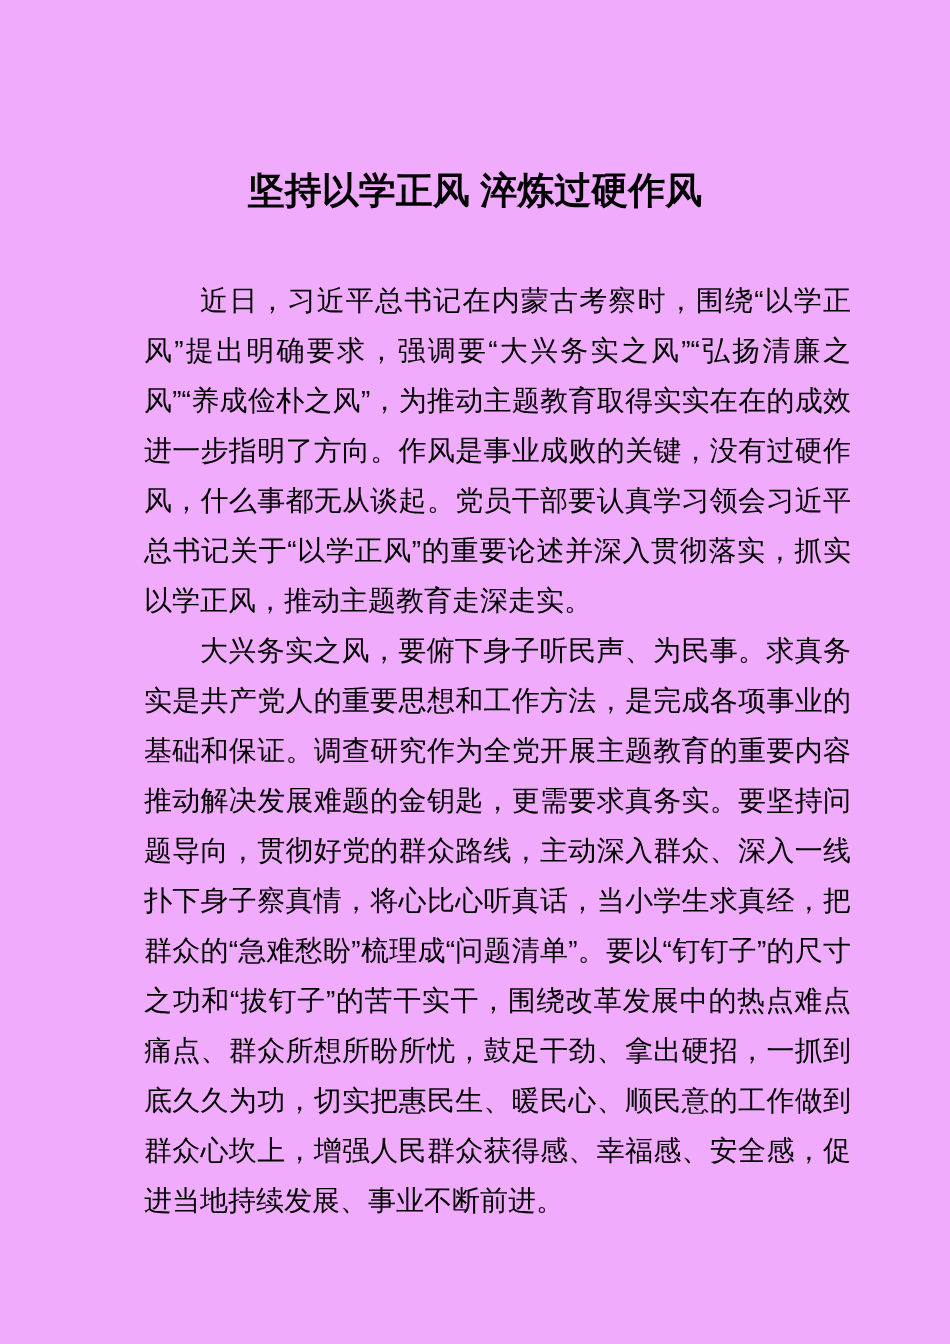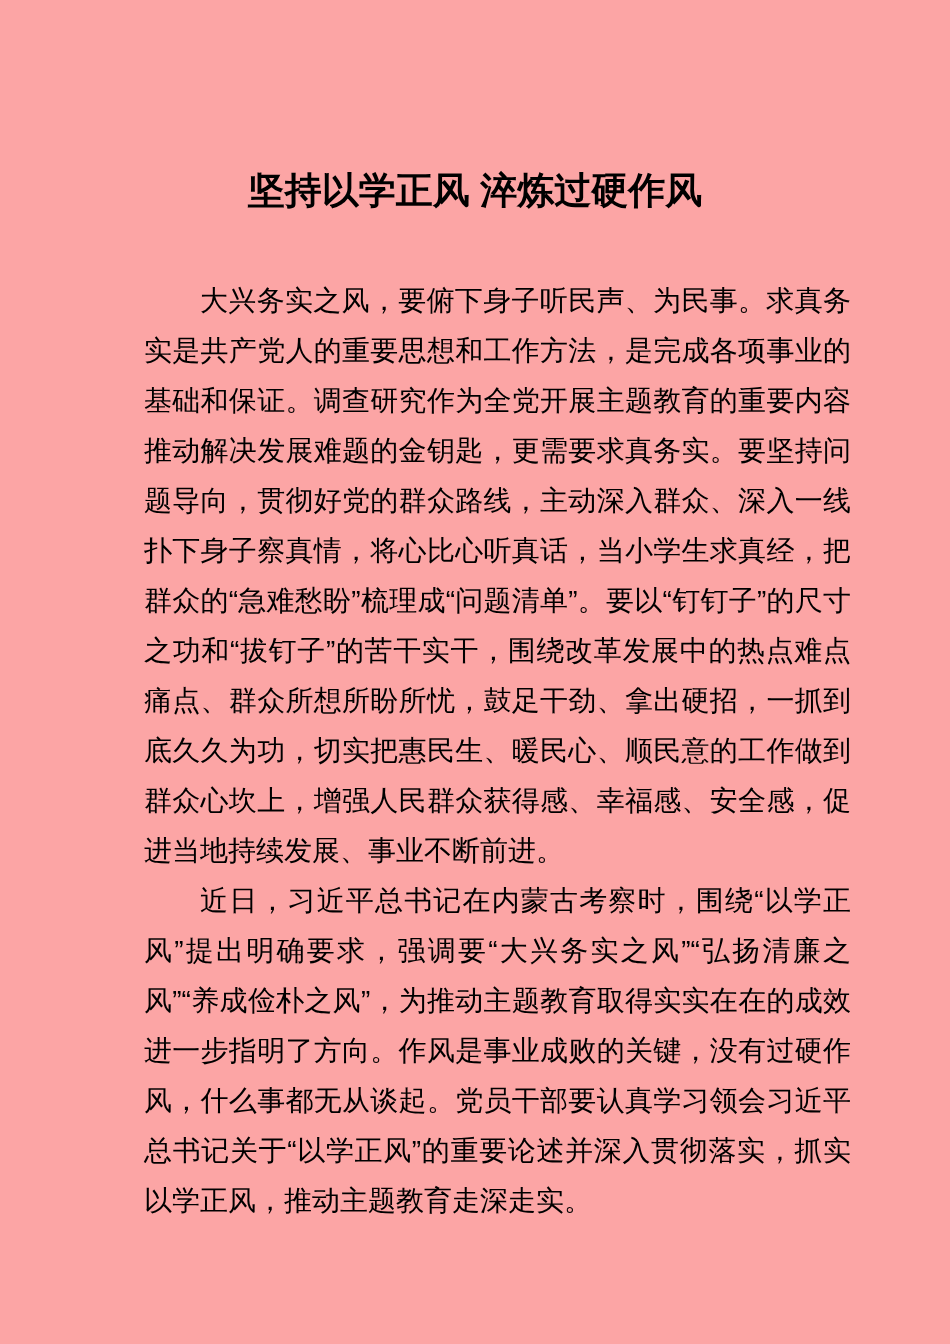--- a/index.html
+++ b/index.html
@@ -4,21 +4,21 @@
 <style>
   html, body {
     margin: 0;
     padding: 0;
     background: #ffffff;
   }
   .page {
     position: relative;
     width: 950px;
     height: 1344px;
-    background: #fca5a5;
+    background: #f0abfc;
     color: #000000;
     font-family: "Liberation Sans", "DejaVu Sans", sans-serif;
     overflow: hidden;
   }
   .doc-title {
     position: absolute;
     top: 166px;
     left: 0;
     width: 950px;
     margin: 0;
@@ -46,16 +46,16 @@
     text-indent: 2em;
     word-break: break-all;
   }
 </style>
 </head>
 <body>
 
 <div class="page">
   <h1 class="doc-title">坚持以学正风 淬炼过硬作风</h1>
   <div class="doc-body">
+    <p class="doc-paragraph">近日，习近平总书记在内蒙古考察时，围绕“以学正风”提出明确要求，强调要“大兴务实之风”“弘扬清廉之风”“养成俭朴之风”，为推动主题教育取得实实在在的成效进一步指明了方向。作风是事业成败的关键，没有过硬作风，什么事都无从谈起。党员干部要认真学习领会习近平总书记关于“以学正风”的重要论述并深入贯彻落实，抓实以学正风，推动主题教育走深走实。</p>
     <p class="doc-paragraph">大兴务实之风，要俯下身子听民声、为民事。求真务实是共产党人的重要思想和工作方法，是完成各项事业的基础和保证。调查研究作为全党开展主题教育的重要内容推动解决发展难题的金钥匙，更需要求真务实。要坚持问题导向，贯彻好党的群众路线，主动深入群众、深入一线扑下身子察真情，将心比心听真话，当小学生求真经，把群众的“急难愁盼”梳理成“问题清单”。要以“钉钉子”的尺寸之功和“拔钉子”的苦干实干，围绕改革发展中的热点难点痛点、群众所想所盼所忧，鼓足干劲、拿出硬招，一抓到底久久为功，切实把惠民生、暖民心、顺民意的工作做到群众心坎上，增强人民群众获得感、幸福感、安全感，促进当地持续发展、事业不断前进。</p>
-    <p class="doc-paragraph">近日，习近平总书记在内蒙古考察时，围绕“以学正风”提出明确要求，强调要“大兴务实之风”“弘扬清廉之风”“养成俭朴之风”，为推动主题教育取得实实在在的成效进一步指明了方向。作风是事业成败的关键，没有过硬作风，什么事都无从谈起。党员干部要认真学习领会习近平总书记关于“以学正风”的重要论述并深入贯彻落实，抓实以学正风，推动主题教育走深走实。</p>
   </div>
 </div>
 
 </body></html>

